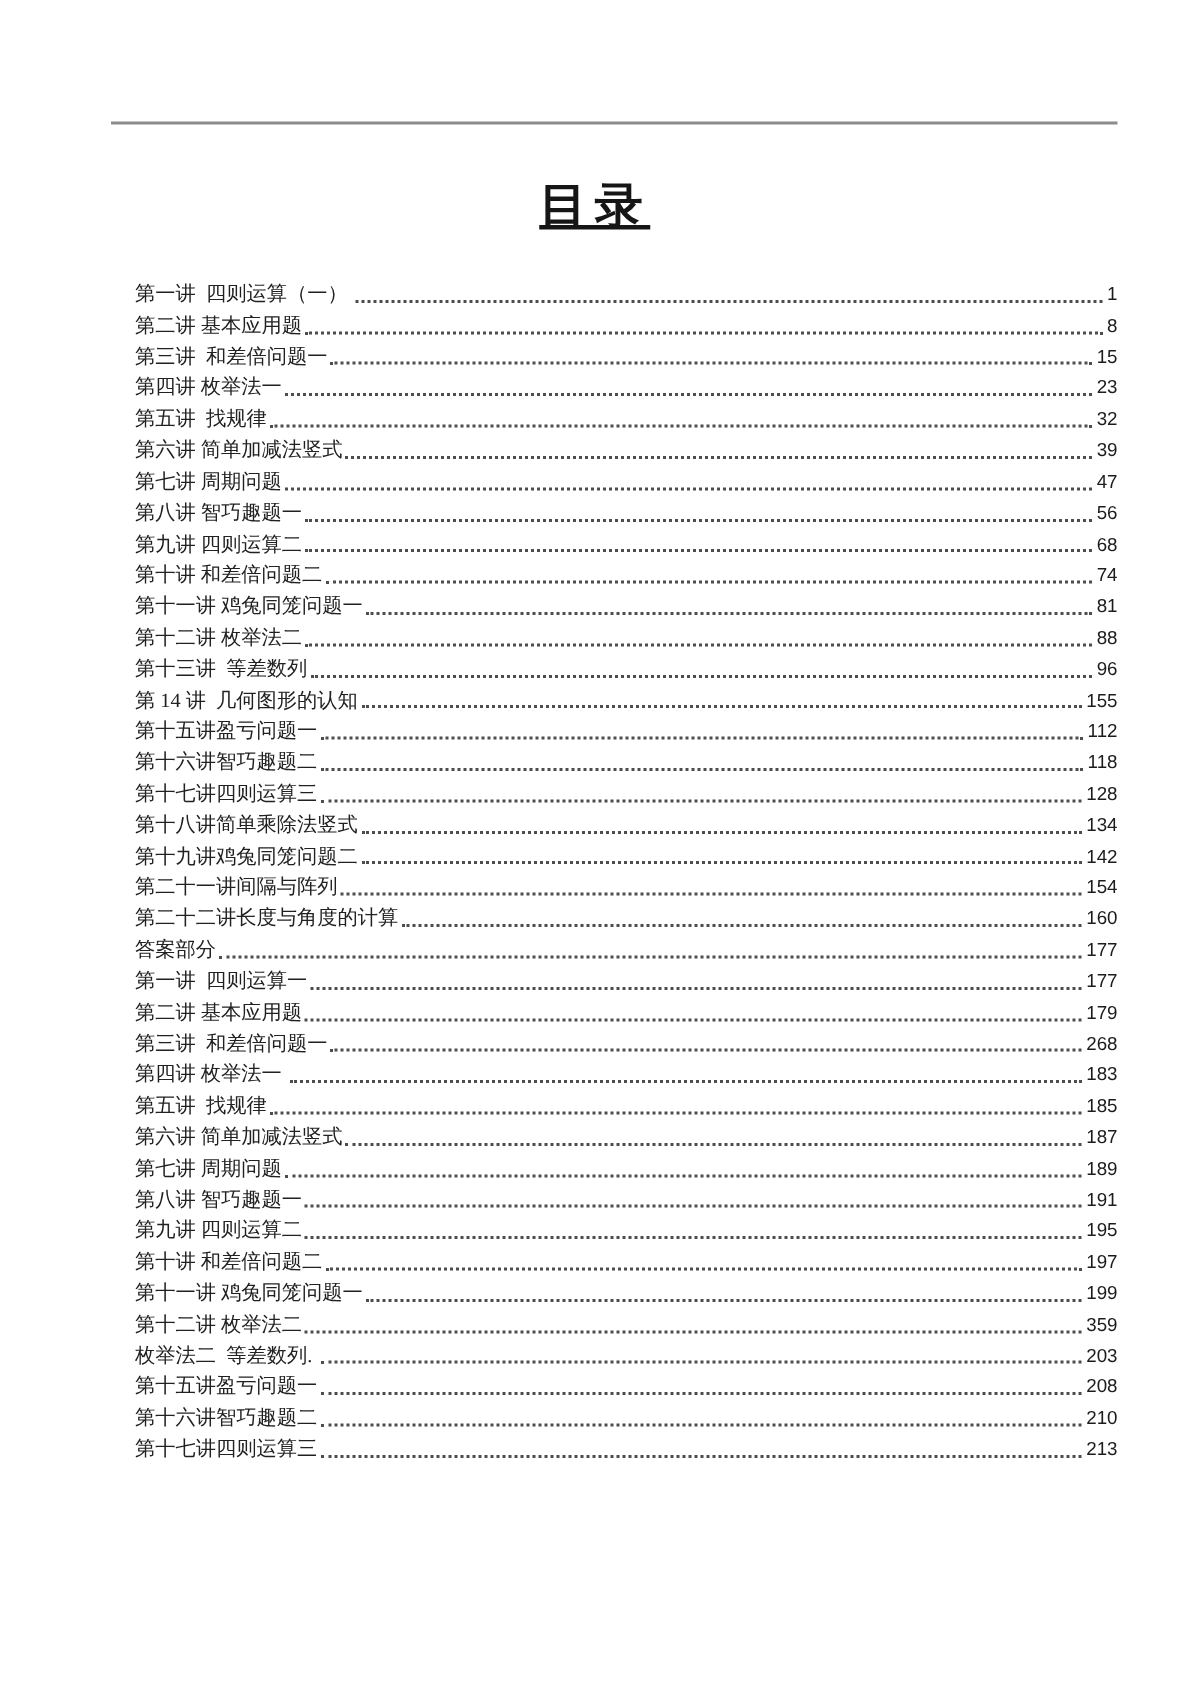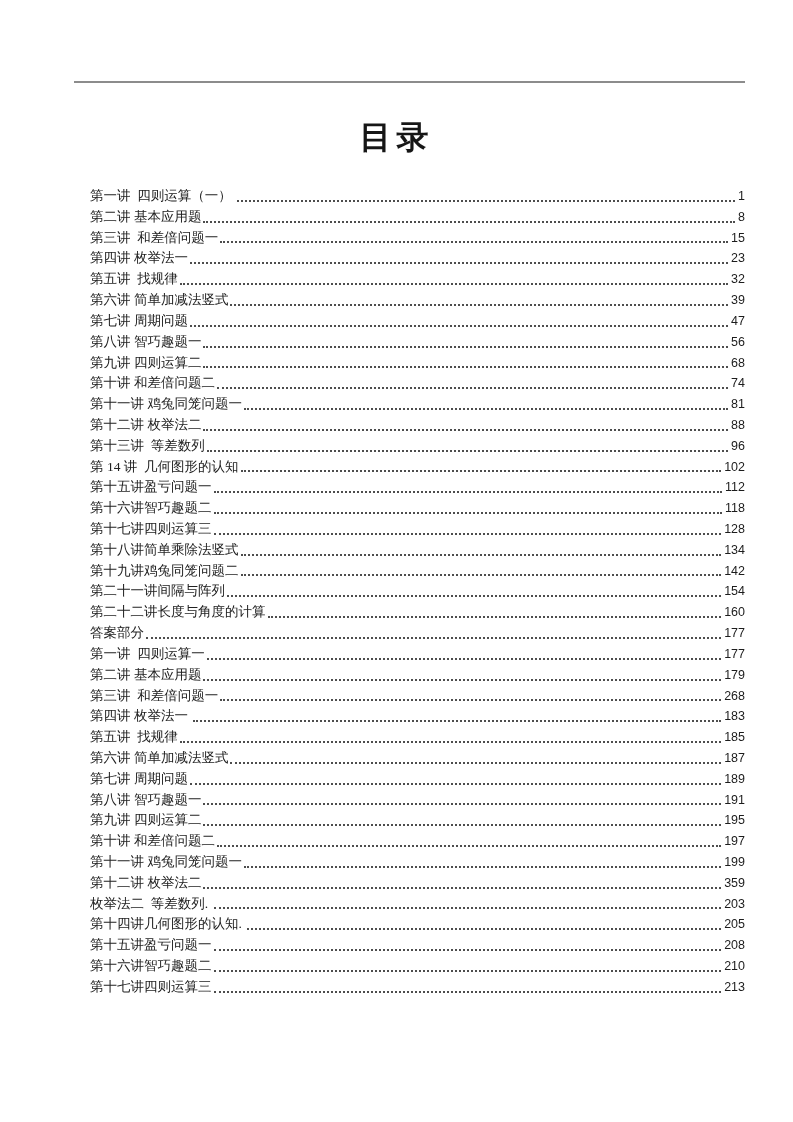--- a/index.html
+++ b/index.html
@@ -28,20 +28,21 @@
     top: 116px;
     left: 0;
     right: 0;
     margin: 0;
     text-align: center;
     font-size: 32px;
     font-weight: bold;
     letter-spacing: 5px;
     color: #161616;
     font-family: "Liberation Serif", "DejaVu Serif", serif;
+    text-decoration: underline;
   }
   .toc {
     position: absolute;
     top: 186px;
     left: 90px;
     right: 48px;
   }
   .toc-row {
     display: flex;
     align-items: flex-start;
@@ -149,21 +150,21 @@
 
   <div class="toc-row">
     <span class="toc-title">第十三讲  等差数列</span>
     <span class="toc-dots"></span>
     <span class="toc-page">96</span>
   </div>
 
   <div class="toc-row">
     <span class="toc-title">第 14 讲  几何图形的认知</span>
     <span class="toc-dots"></span>
-    <span class="toc-page">102</span>
+    <span class="toc-page">155</span>
   </div>
 
   <div class="toc-row">
     <span class="toc-title">第十五讲盈亏问题一</span>
     <span class="toc-dots"></span>
     <span class="toc-page">112</span>
   </div>
 
   <div class="toc-row">
     <span class="toc-title">第十六讲智巧趣题二</span>
@@ -280,25 +281,20 @@
     <span class="toc-dots"></span>
     <span class="toc-page">359</span>
   </div>
 
   <div class="toc-row">
     <span class="toc-title">枚举法二  等差数列. </span>
     <span class="toc-dots"></span>
     <span class="toc-page">203</span>
   </div>
 
-  <div class="toc-row">
-    <span class="toc-title">第十四讲几何图形的认知. </span>
-    <span class="toc-dots"></span>
-    <span class="toc-page">205</span>
-  </div>
 
   <div class="toc-row">
     <span class="toc-title">第十五讲盈亏问题一</span>
     <span class="toc-dots"></span>
     <span class="toc-page">208</span>
   </div>
 
   <div class="toc-row">
     <span class="toc-title">第十六讲智巧趣题二</span>
     <span class="toc-dots"></span>

